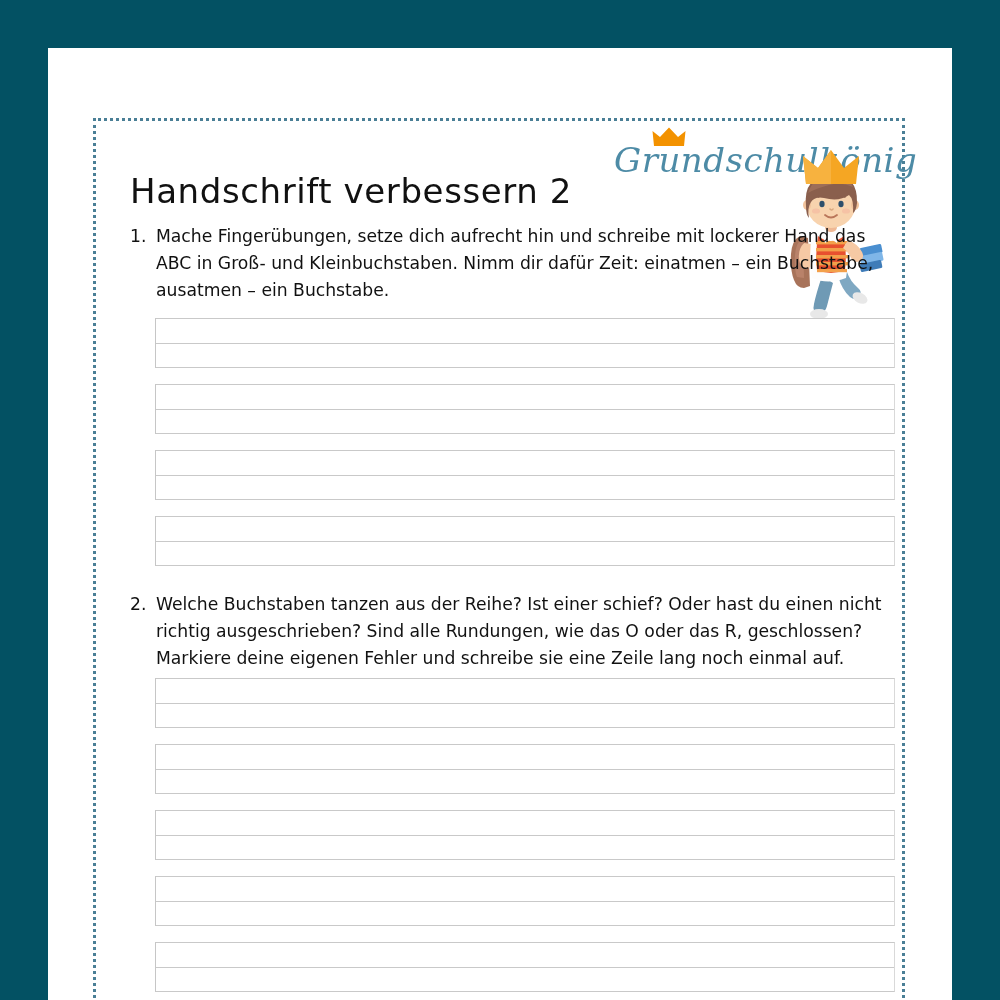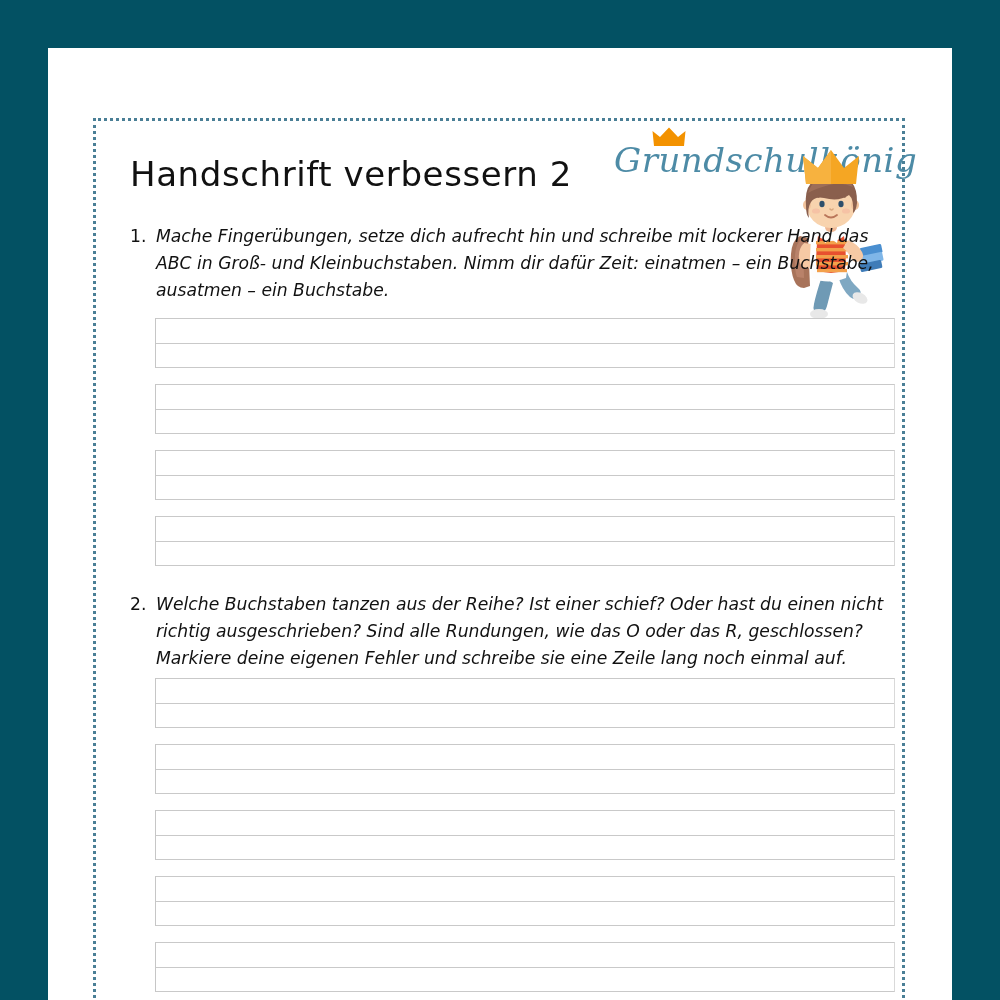--- a/index.html
+++ b/index.html
@@ -72,21 +72,21 @@
     font-size: 34px;
     letter-spacing: 0.5px;
     color: #4d8ba6;
     white-space: nowrap;
   }
 
   
   #title {
     position: absolute;
     left: 82px;
-    top: 106px;
+    top: 123px;
     font-family: "DejaVu Sans", sans-serif;
     font-size: 34px;
     font-weight: 400;
     color: #111111;
     letter-spacing: 0.6px;
     white-space: nowrap;
   }
 
   
   #mascot {
@@ -111,21 +111,20 @@
     line-height: 27px;
     color: #111111;
   }
   .task-num {
     width: 26px;
     flex: 0 0 26px;
     text-align: left;
   }
   .task-text {
     flex: 1 1 auto;
-    font-style: italic;
   }
 
   
   .lines {
     position: absolute;
     left: 107px;
     width: 740px;
   }
   .line-group {
     width: 740px;

